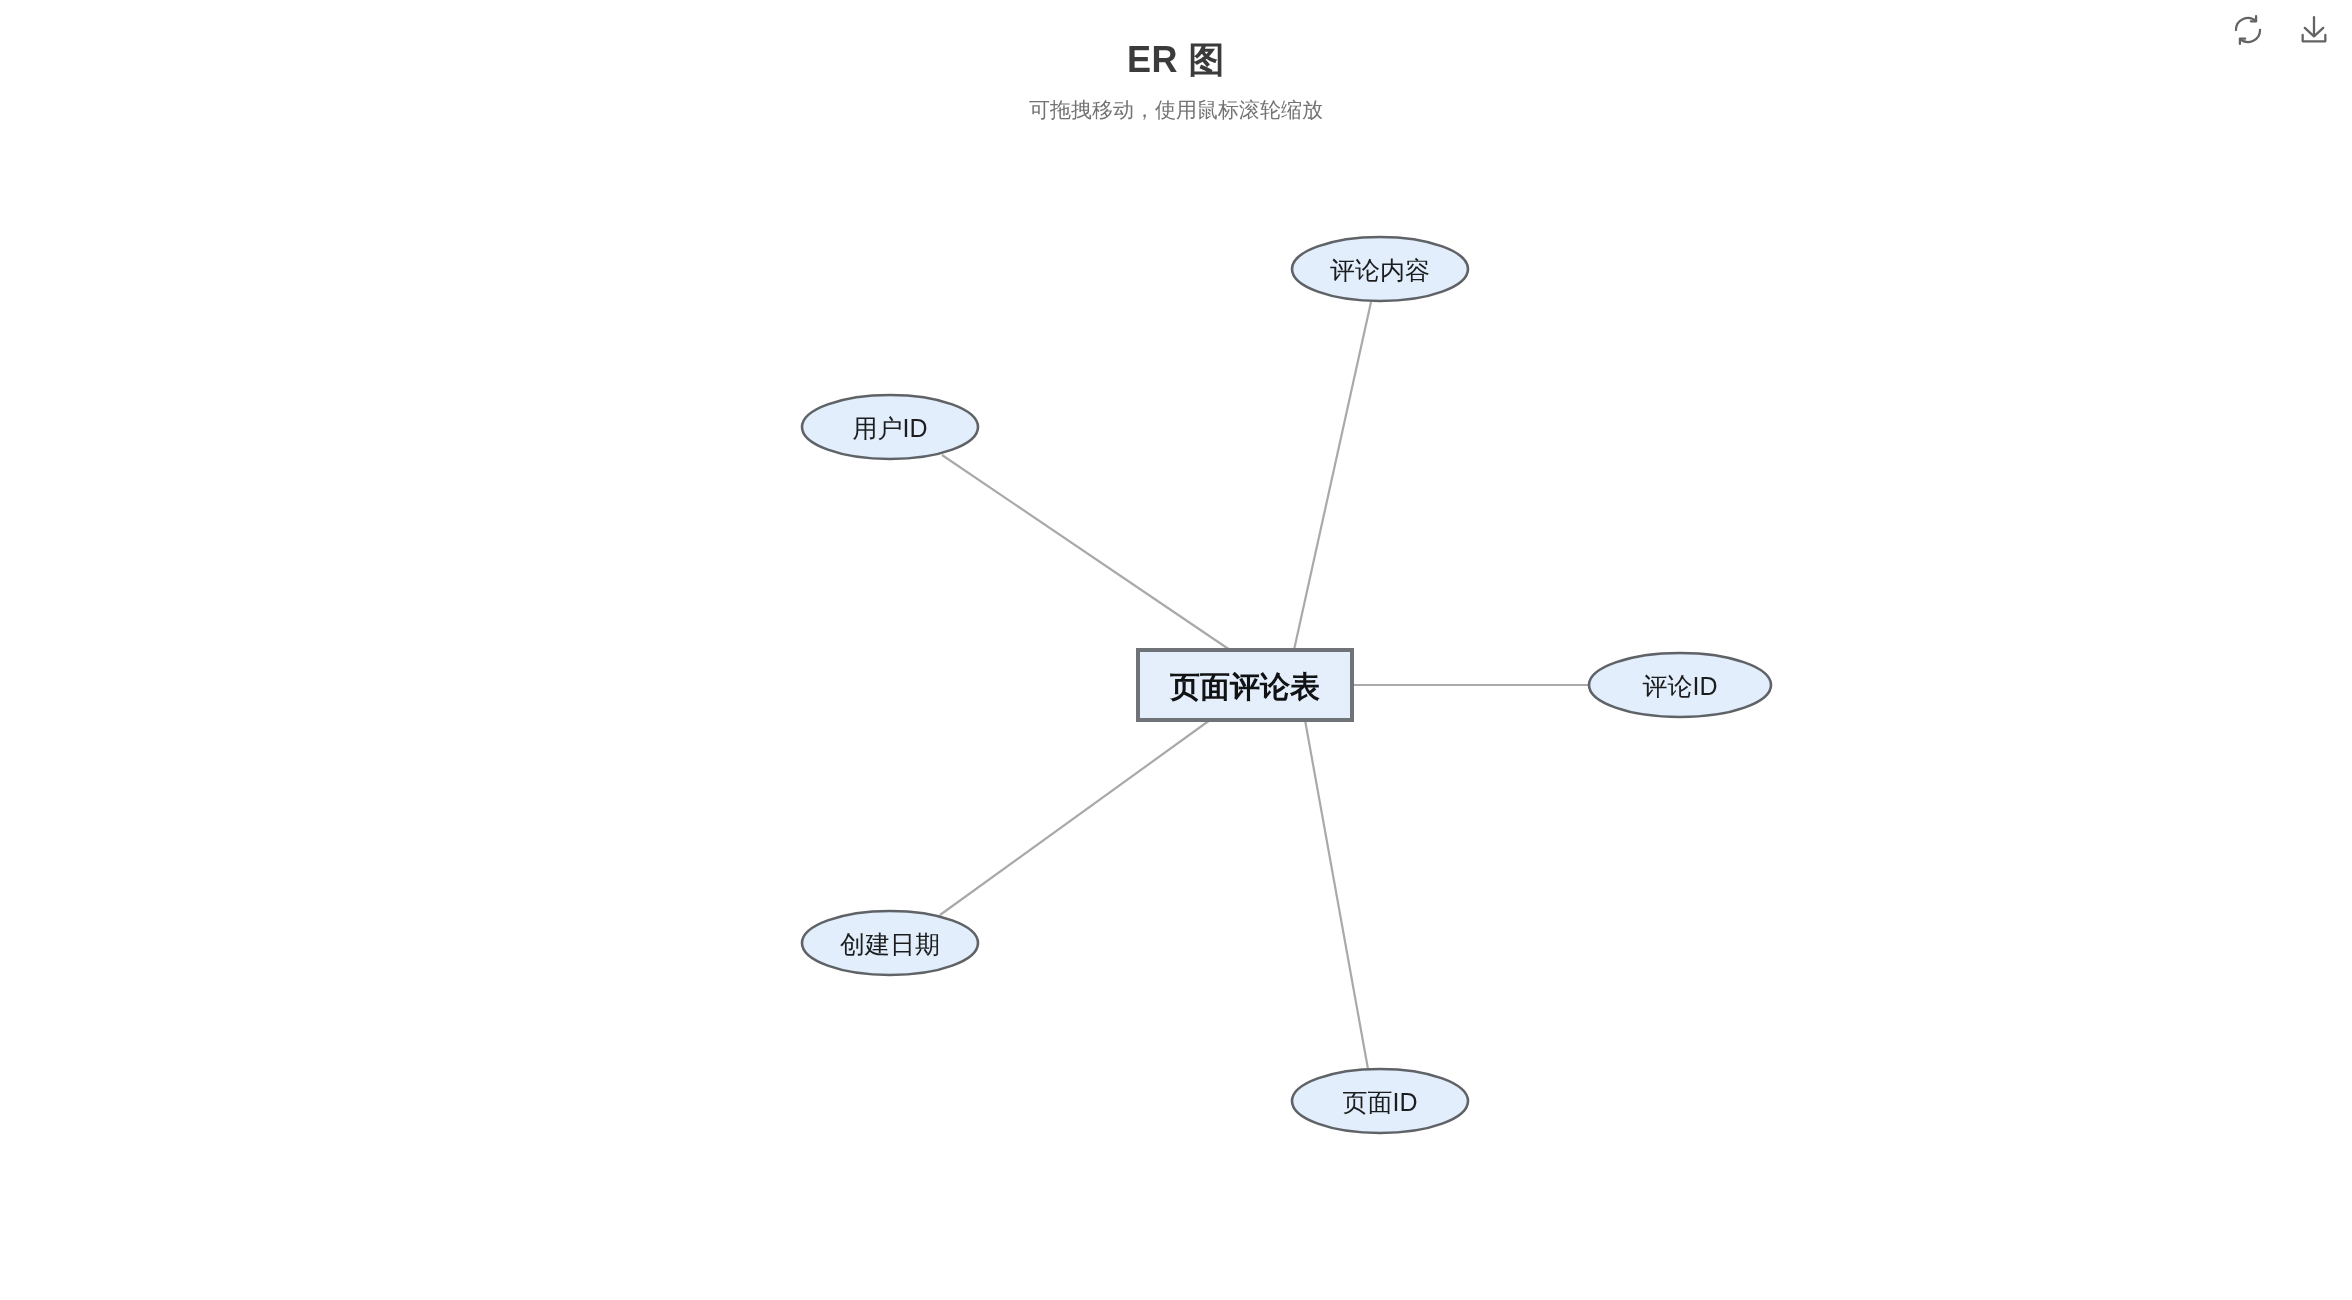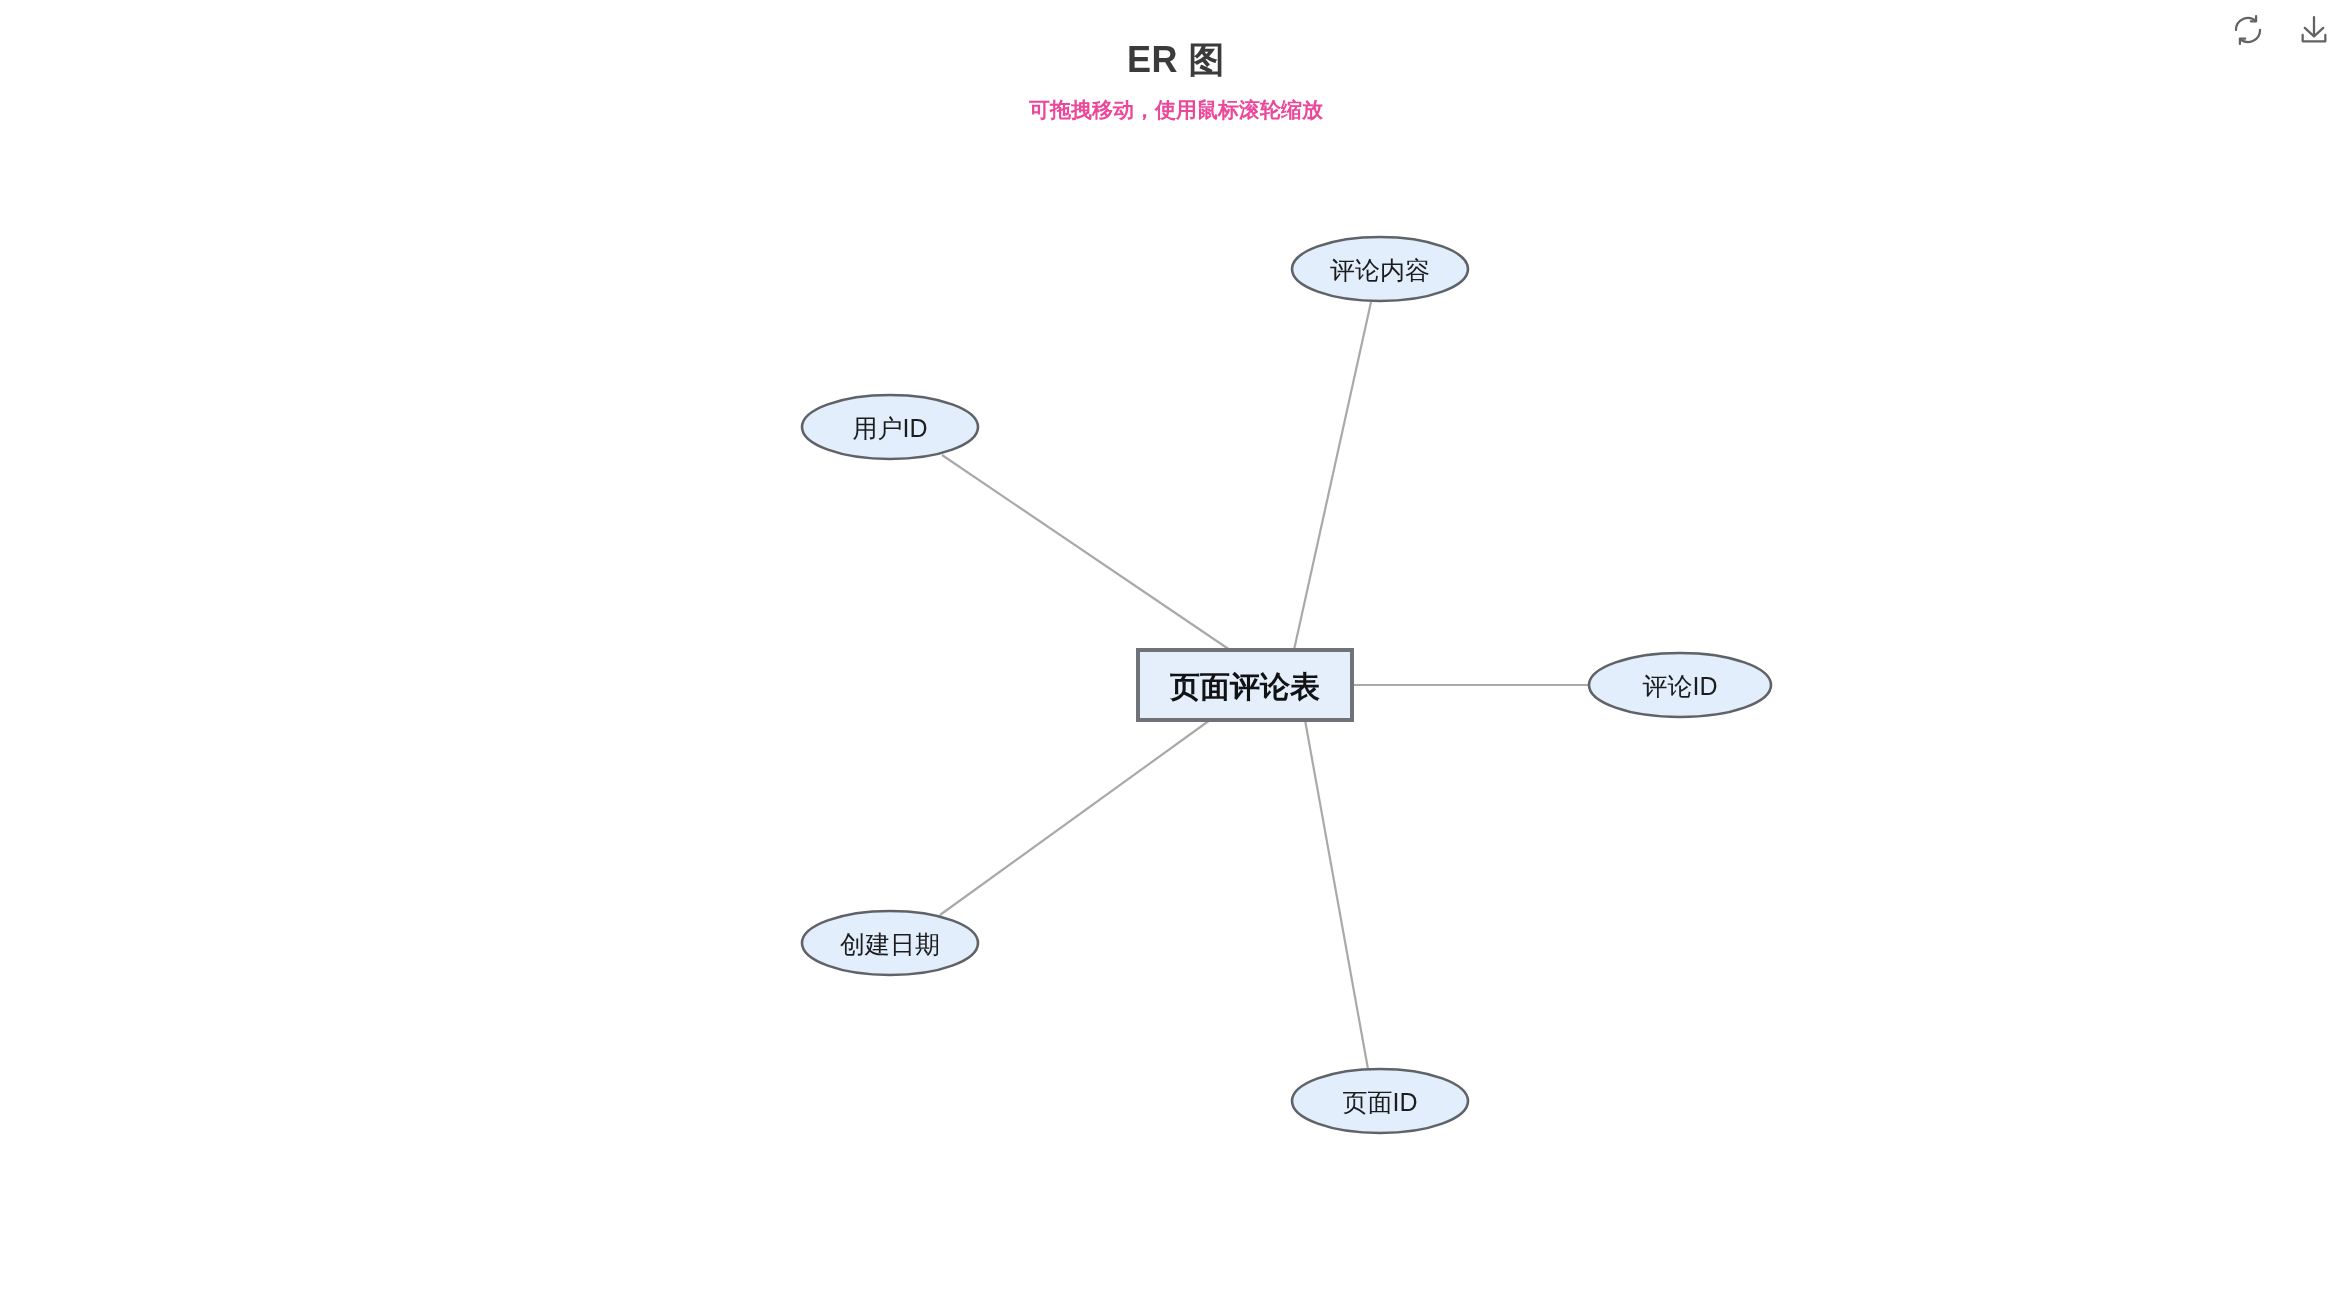--- a/index.html
+++ b/index.html
@@ -57,22 +57,22 @@
     font-size: 36px;
     font-weight: bold;
     color: #3b3b3b;
     letter-spacing: 0.5px;
     line-height: 1.2;
   }
   .page-subtitle {
     margin: 0;
     padding-top: 16px;
     font-size: 21px;
-    color: #ec4899;
-    font-weight: bold;
+    color: #737373;
+    font-weight: normal;
     line-height: 1.2;
   }
 
   
   .canvas-wrap {
     position: absolute;
     inset: 0;
     cursor: grab;
   }
   #er-svg {

